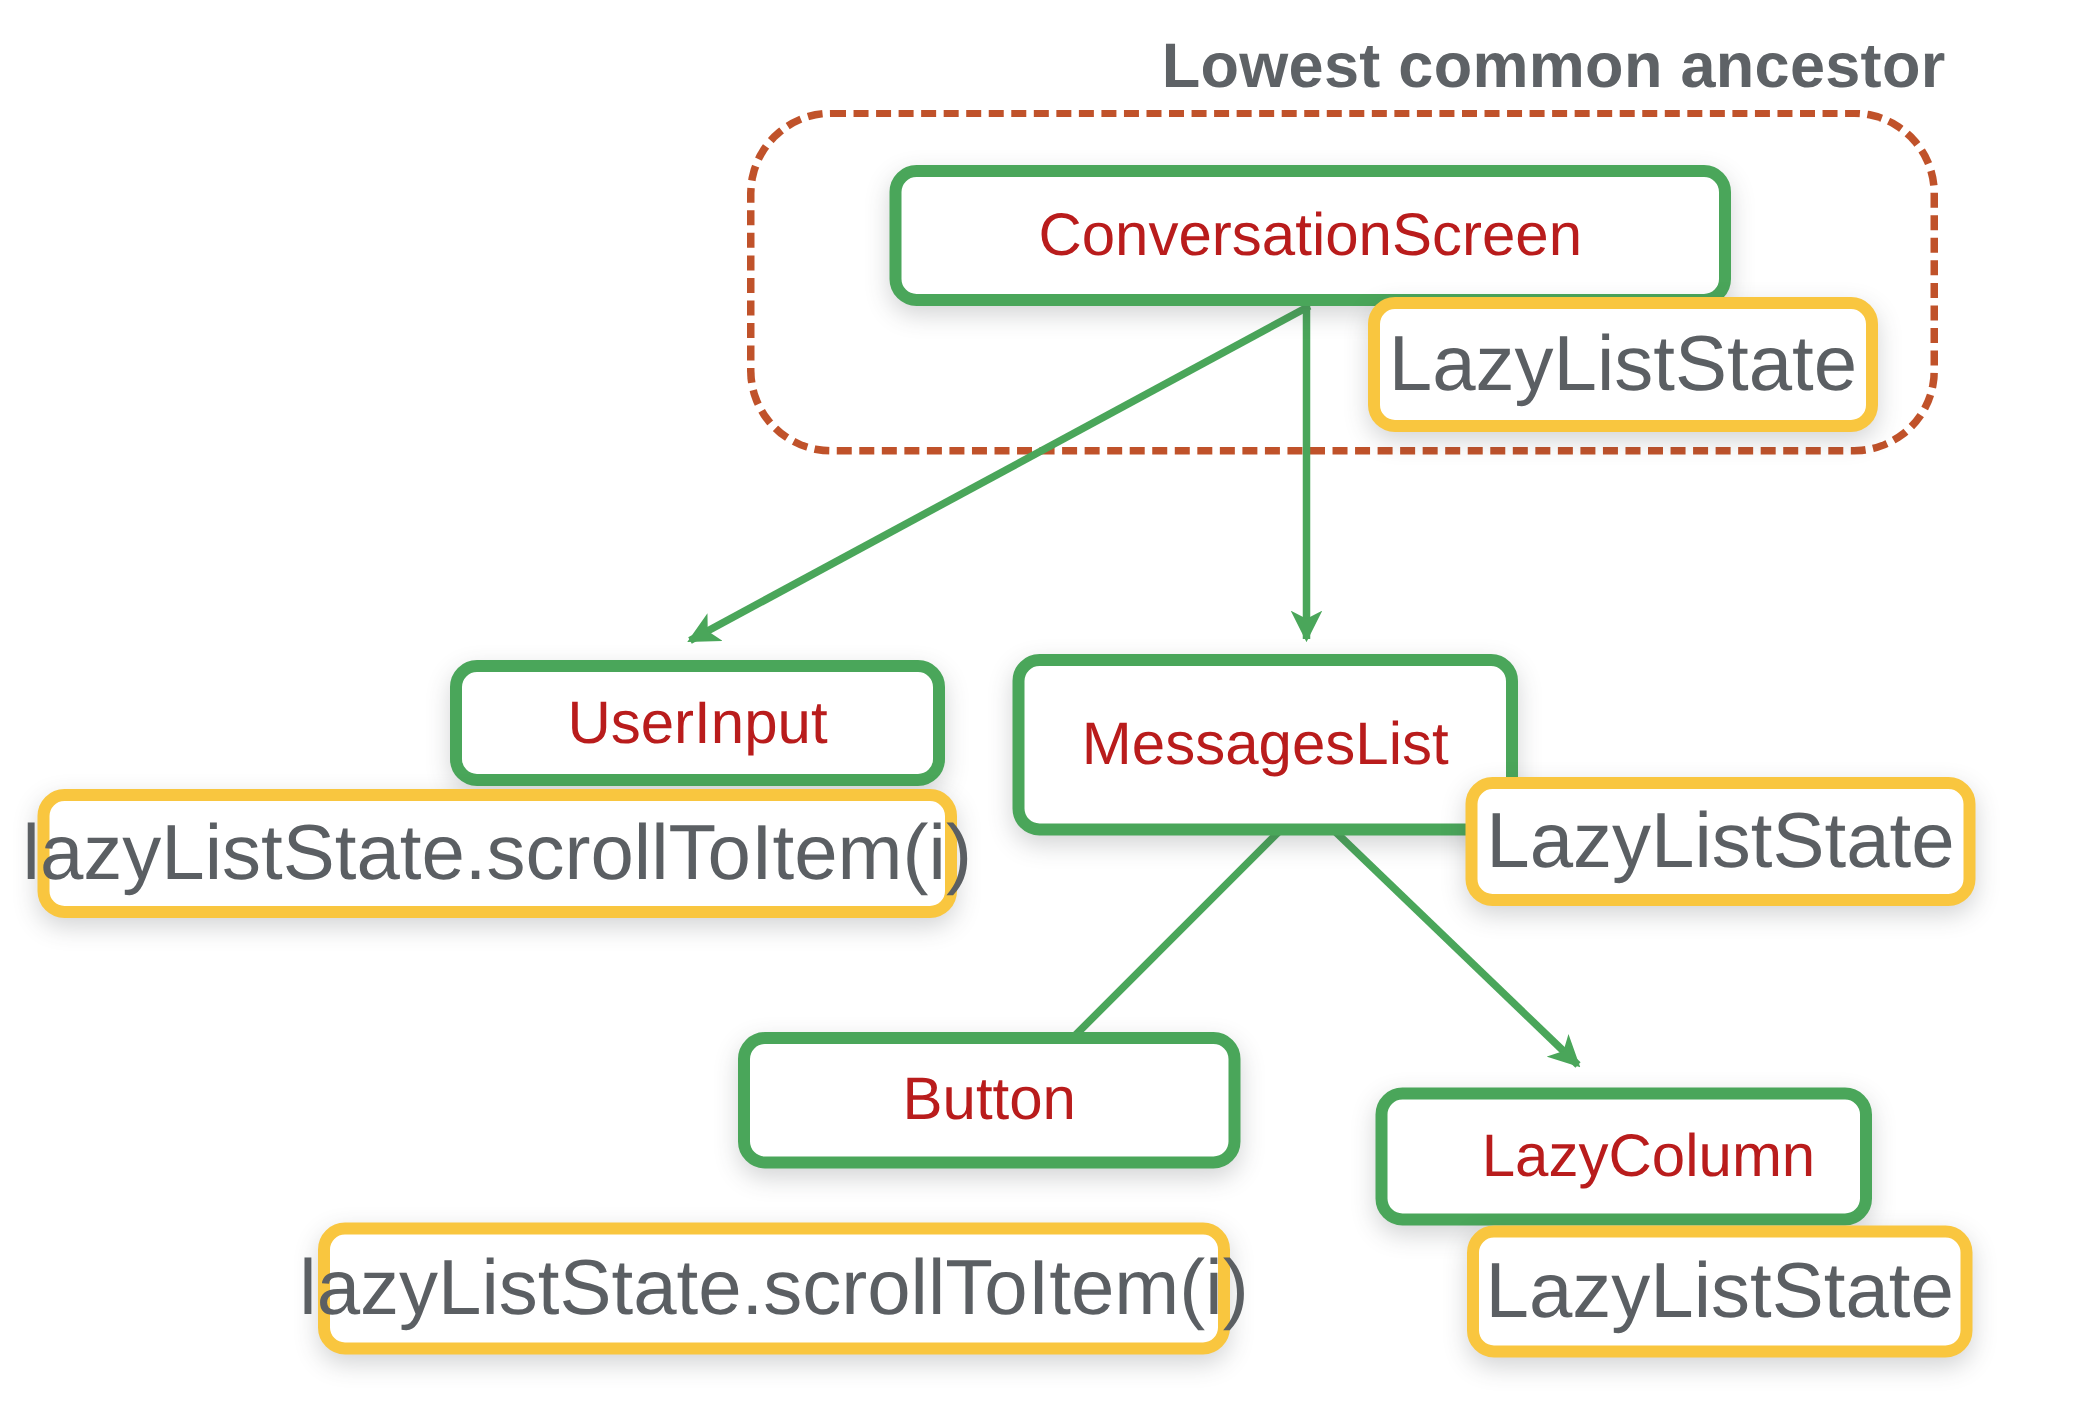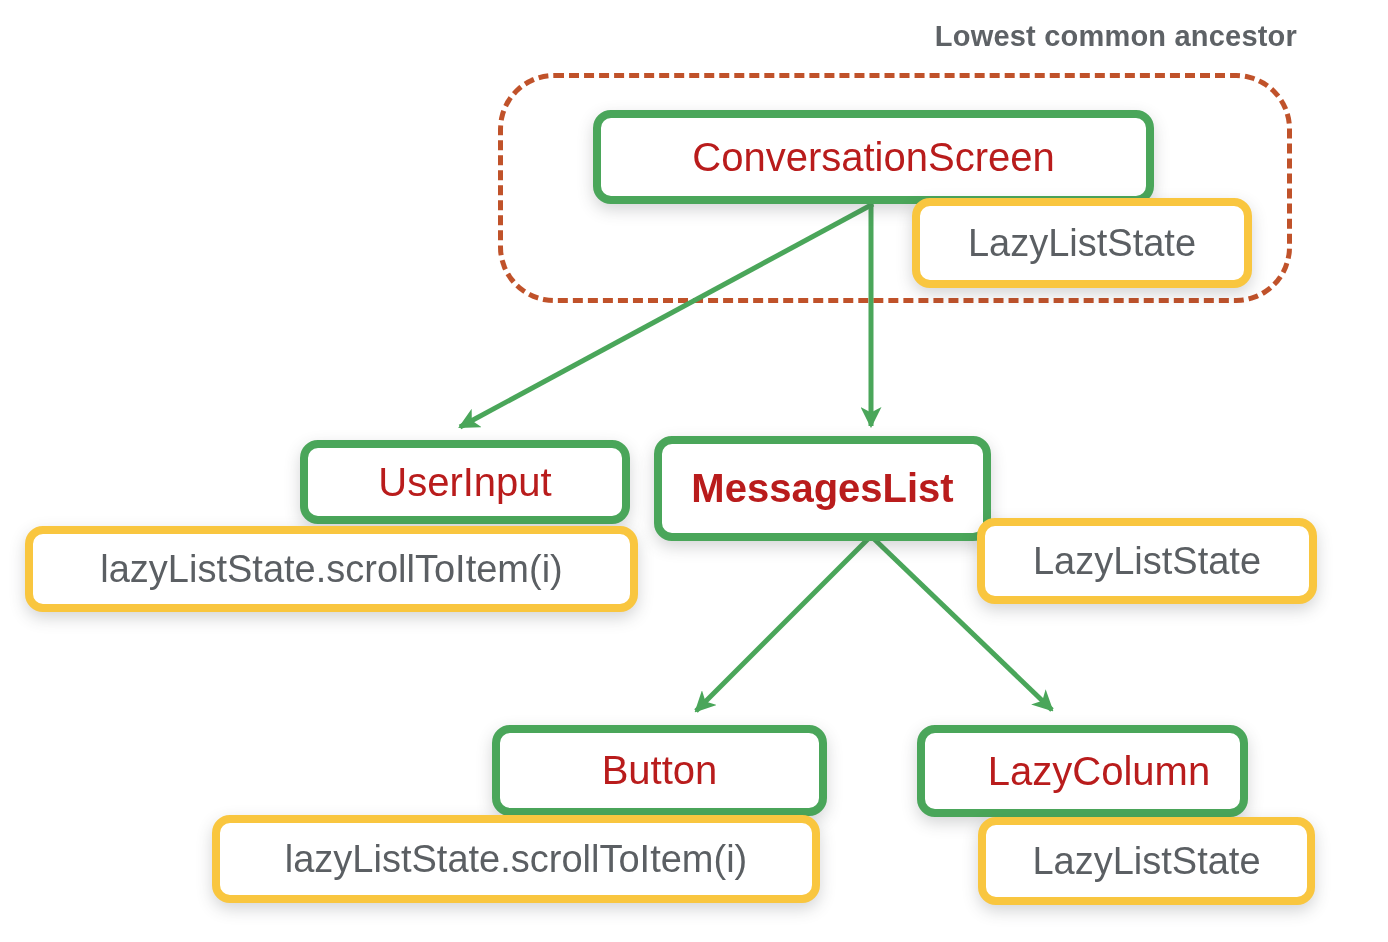--- a/index.html
+++ b/index.html
@@ -12,21 +12,21 @@
     position: relative;
     width: 1388px;
     height: 942px;
     background: #ffffff;
     overflow: hidden;
   }
   .diagram-title {
     position: absolute;
     top: 20px;
     right: 91px;
-    font-size: 29px;
+    font-size: 42px;
     font-weight: bold;
     color: #5e6266;
     letter-spacing: 0.2px;
     white-space: nowrap;
   }
   .ancestor-outline {
     position: absolute;
     left: 498px;
     top: 73px;
     width: 794px;
@@ -56,30 +56,30 @@
   .node.green {
     border: 8px solid #4aa65a;
     border-radius: 18px;
     color: #b91c1c;
     font-size: 40px;
   }
   .node.yellow {
     border: 8px solid #f9c63f;
     border-radius: 18px;
     color: #5b5f63;
-    font-size: 38px;
+    font-size: 52px;
   }
   
   .pos-conversation   { left: 593px;  top: 110px; width: 561px; height: 94px; }
   .pos-state-top      { left: 912px;  top: 198px; width: 340px; height: 90px; }
   .pos-userinput      { left: 300px;  top: 440px; width: 330px; height: 84px; }
   .pos-scroll-left    { left: 25px;   top: 526px; width: 613px; height: 86px; }
-  .pos-messageslist   { left: 654px;  top: 436px; width: 337px; height: 105px; font-weight: bold; }
+  .pos-messageslist   { left: 675px;  top: 436px; width: 337px; height: 121px; }
   .pos-state-mid      { left: 977px;  top: 518px; width: 340px; height: 86px; }
-  .pos-button         { left: 492px;  top: 725px; width: 335px; height: 91px; text-align: center; }
+  .pos-button         { left: 492px;  top: 688px; width: 335px; height: 91px; text-align: center; }
   .pos-scroll-bottom  { left: 212px;  top: 815px; width: 608px; height: 88px; }
   .pos-lazycolumn     { left: 917px;  top: 725px; width: 331px; height: 92px; padding-left: 33px; }
   .pos-state-bottom   { left: 978px;  top: 817px; width: 337px; height: 88px; }
 </style>
 </head>
 <body>
 
 <div class="canvas">
 
   <div class="diagram-title">Lowest common ancestor</div>

